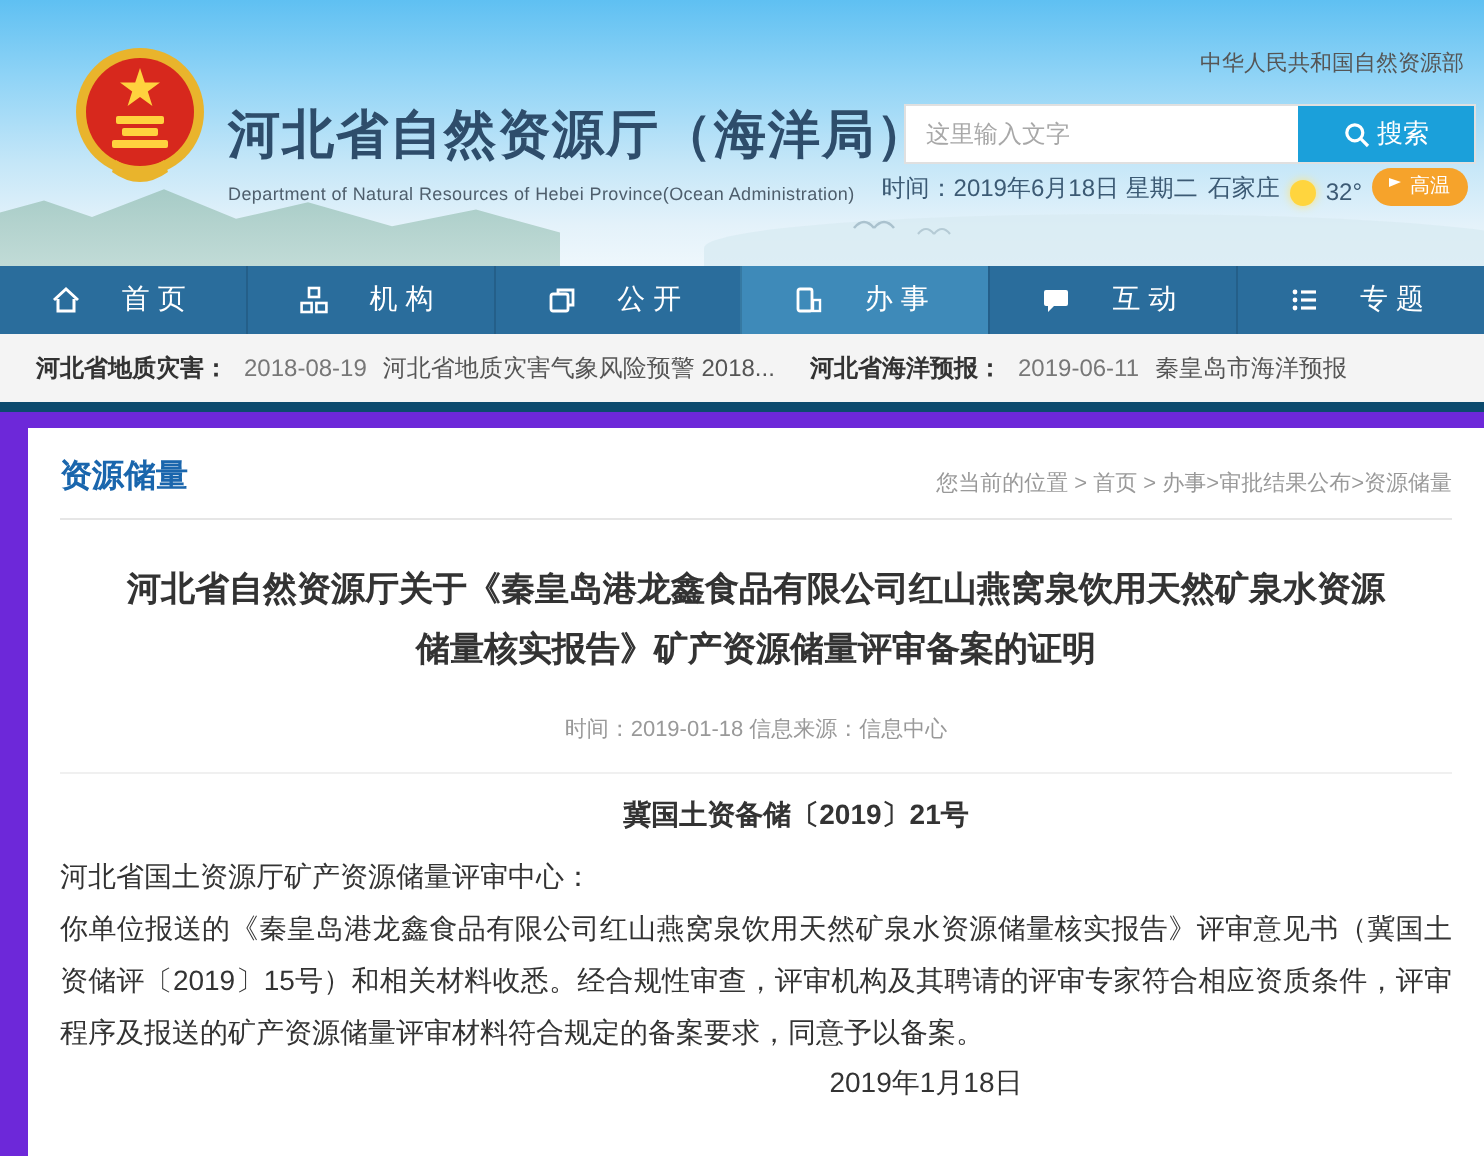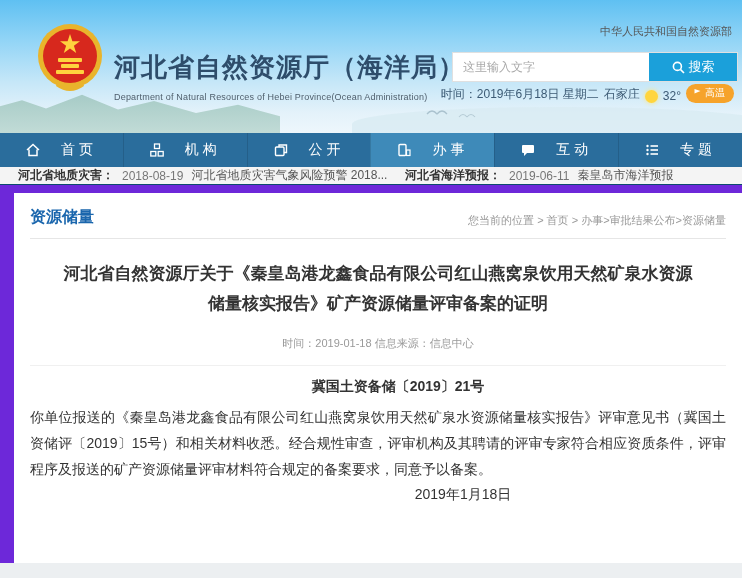--- a/index.html
+++ b/index.html
@@ -61,22 +61,22 @@
     flex:1; display:flex; align-items:center; justify-content:center; gap:21px;
     color:#fff; font-size:14px; letter-spacing:4px; cursor:pointer;
     border-left:1px solid rgba(0,0,0,.12);
   }
   .nav-item:first-child { border-left:none; }
   .nav-item.active { background:#3e8ab9; }
   .nav-item svg { flex:0 0 auto; }
 
   
   .ticker {
-    display:flex; width:742px; height:18px; background:#f4f4f4;
-    border-bottom:1px solid #0c4a6e; align-items:center; font-size:12px;
+    display:flex; width:742px; height:39px; background:#f4f4f4;
+    border-bottom:5px solid #0c4a6e; align-items:center; font-size:12px;
   }
   .tick { display:flex; align-items:center; gap:8px; white-space:nowrap; overflow:hidden; }
   .tick-left { padding-left:18px; width:405px; }
   .tick-label { font-weight:bold; color:#333; }
   .tick-date { color:#777; }
   .tick-text { color:#555; cursor:pointer; }
 
   
   .content-outer { width:742px; height:378px; background:#6d28d9; padding:8px 0 17px 14px; }
   .card { background:#fff; width:728px; height:370px; padding:14px 16px 0 16px; }
@@ -219,20 +219,21 @@
         <span class="breadcrumb">您当前的位置 &gt; 首页 &gt; 办事&gt;审批结果公布&gt;资源储量</span>
       </div>
 
       <h1 class="art-title">河北省自然资源厅关于《秦皇岛港龙鑫食品有限公司红山燕窝泉饮用天然矿泉水资源储量核实报告》矿产资源储量评审备案的证明</h1>
 
       <div class="art-meta">时间：2019-01-18 信息来源：信息中心</div>
 
       <div class="doc-no">冀国土资备储〔2019〕21号</div>
 
       <div class="body-text">
+        <p>河北省国土资源厅矿产资源储量评审中心：</p>
         <p>你单位报送的《秦皇岛港龙鑫食品有限公司红山燕窝泉饮用天然矿泉水资源储量核实报告》评审意见书（冀国土资储评〔2019〕15号）和相关材料收悉。经合规性审查，评审机构及其聘请的评审专家符合相应资质条件，评审程序及报送的矿产资源储量评审材料符合规定的备案要求，同意予以备案。</p>
       </div>
 
       <div class="sign-date">2019年1月18日</div>
     </div>
   </div>
 
 </div>
 
 </body></html>

